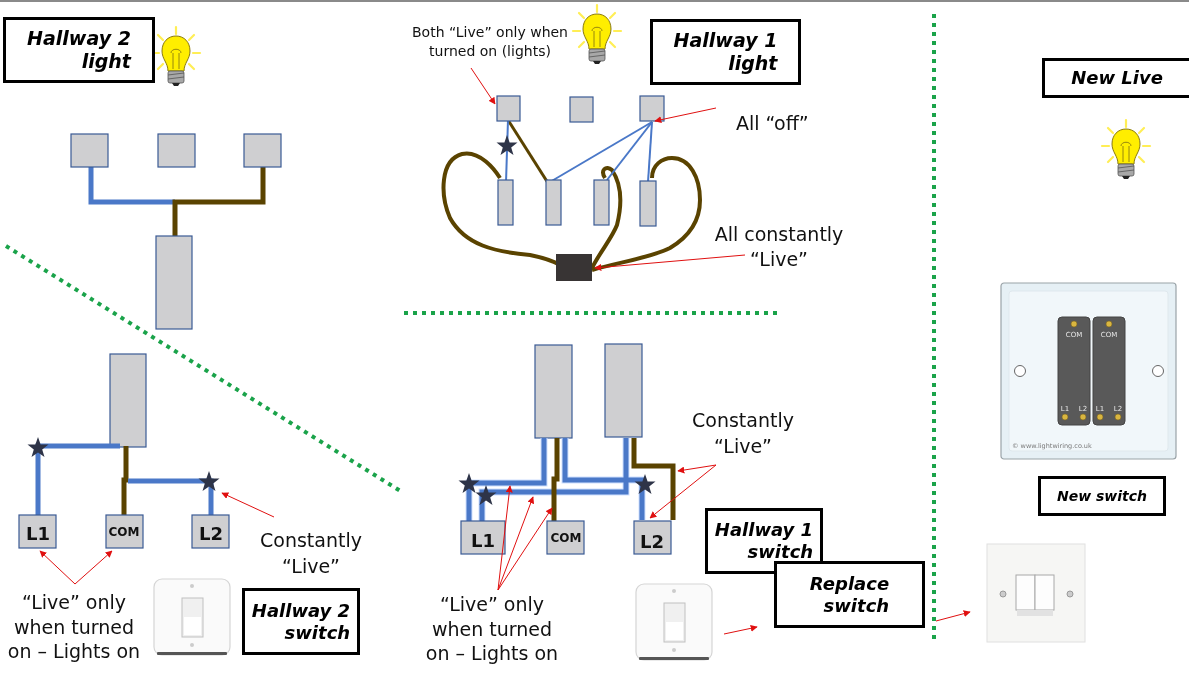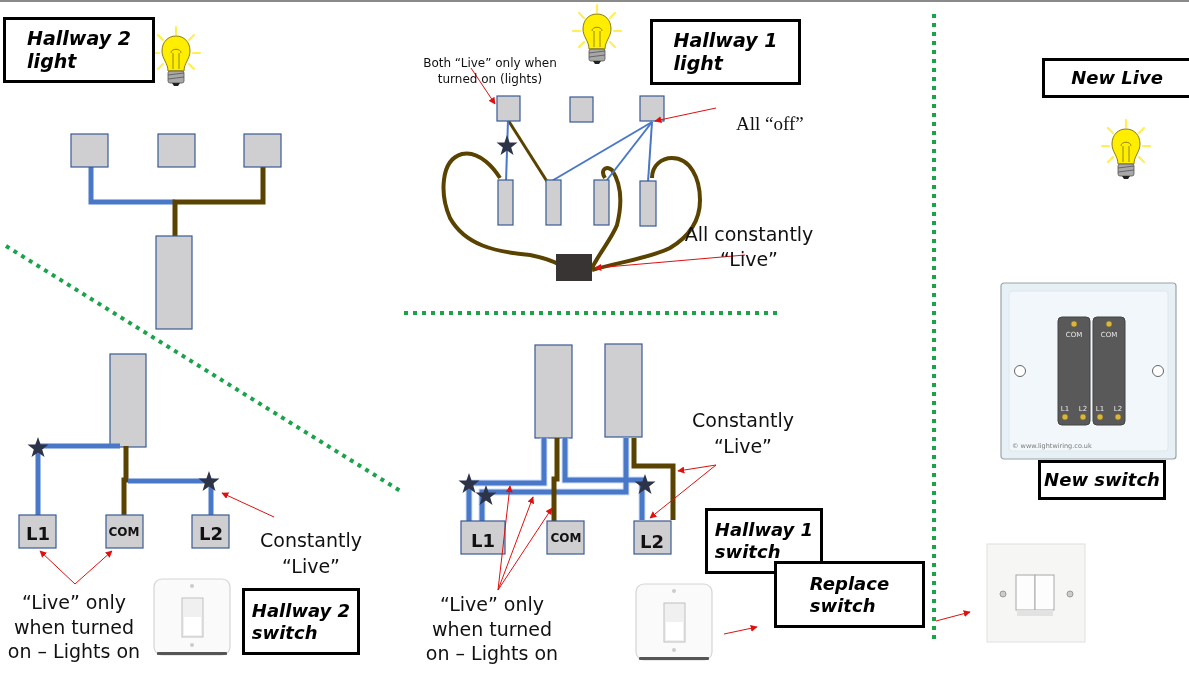--- a/index.html
+++ b/index.html
@@ -1,19 +1,19 @@
 <!DOCTYPE html>
 <html><head>
 <meta charset="utf-8">
 <style>
   html, body { margin:0; padding:0; background:#ffffff; }
   body { width:1189px; height:673px; position:relative; overflow:hidden; font-family:"Liberation Sans", sans-serif; }
   #stage { position:absolute; left:0; top:0; width:1189px; height:673px; }
   .topline { position:absolute; left:0; top:0; width:1189px; height:2px; background:#8a8a8a; }
-  .label-box { position:absolute; border:3px solid #000; background:#fff; box-sizing:border-box; display:flex; align-items:center; justify-content:center; text-align:left; font-family:"DejaVu Sans", sans-serif; font-weight:bold; font-style:italic; color:#000; line-height:1.2; }
+  .label-box { position:absolute; border:3px solid #000; background:#fff; box-sizing:border-box; display:flex; align-items:center; justify-content:center; text-align:right; font-family:"DejaVu Sans", sans-serif; font-weight:bold; font-style:italic; color:#000; line-height:1.2; }
   .label-box span { display:block; }
   .note { position:absolute; font-family:"DejaVu Sans", sans-serif; color:#111; text-align:center; line-height:1.35; white-space:nowrap; }
   .term-label { font-family:"DejaVu Sans", sans-serif; font-weight:bold; fill:#111; }
   svg text { font-family:"DejaVu Sans", sans-serif; }
 </style>
 </head>
 <body>
 
 <div id="stage">
   <div class="topline"></div>
@@ -202,21 +202,21 @@
   </div>
   <div class="label-box" style="left:650px;top:19px;width:151px;height:66px;font-size:19px;">
     <div>
         <span>Hallway 1</span>
         <span>light</span>
       </div>
   </div>
   <div class="label-box" style="left:1042px;top:58px;width:150px;height:40px;font-size:18px;">
     <span>New Live</span>
   </div>
-  <div class="label-box" style="left:1038px;top:460px;width:128px;height:40px;font-size:18px;">
+  <div class="label-box" style="left:1038px;top:476px;width:128px;height:40px;font-size:14px;">
     <span>New switch</span>
   </div>
   <div class="label-box" style="left:242px;top:588px;width:118px;height:67px;font-size:18px;">
     <div>
         <span>Hallway 2</span>
         <span>switch</span>
       </div>
   </div>
   <div class="label-box" style="left:705px;top:508px;width:118px;height:66px;font-size:18px;">
     <div>
@@ -224,28 +224,28 @@
         <span>switch</span>
       </div>
   </div>
   <div class="label-box" style="left:774px;top:561px;width:151px;height:67px;font-size:18px;">
     <div>
         <span>Replace</span>
         <span>switch</span>
       </div>
   </div>
 
-  <div class="note" style="left:400px;top:23px;width:180px;font-size:12px;line-height:1.35;margin-top:32px;">
+  <div class="note" style="left:400px;top:23px;width:180px;font-size:14px;line-height:1.35;">
     <div>Both “Live” only when</div>
     <div>turned on (lights)</div>
   </div>
-  <div class="note" style="left:736px;top:111px;font-size:19px;font-family:Liberation Serif, serif;">
+  <div class="note" style="left:736px;top:111px;font-size:19px;">
     <div>All “off”</div>
   </div>
-  <div class="note" style="left:684px;top:222px;width:130px;font-size:19px;line-height:1.3;">
+  <div class="note" style="left:714px;top:222px;width:130px;font-size:19px;line-height:1.3;">
     <div>All constantly</div>
     <div>“Live”</div>
   </div>
   <div class="note" style="left:256px;top:528px;width:110px;font-size:19px;line-height:1.35;">
     <div>Constantly</div>
     <div>“Live”</div>
   </div>
   <div class="note" style="left:4px;top:590px;width:140px;font-size:19px;line-height:1.3;">
     <div>“Live” only</div>
     <div>when turned</div>

